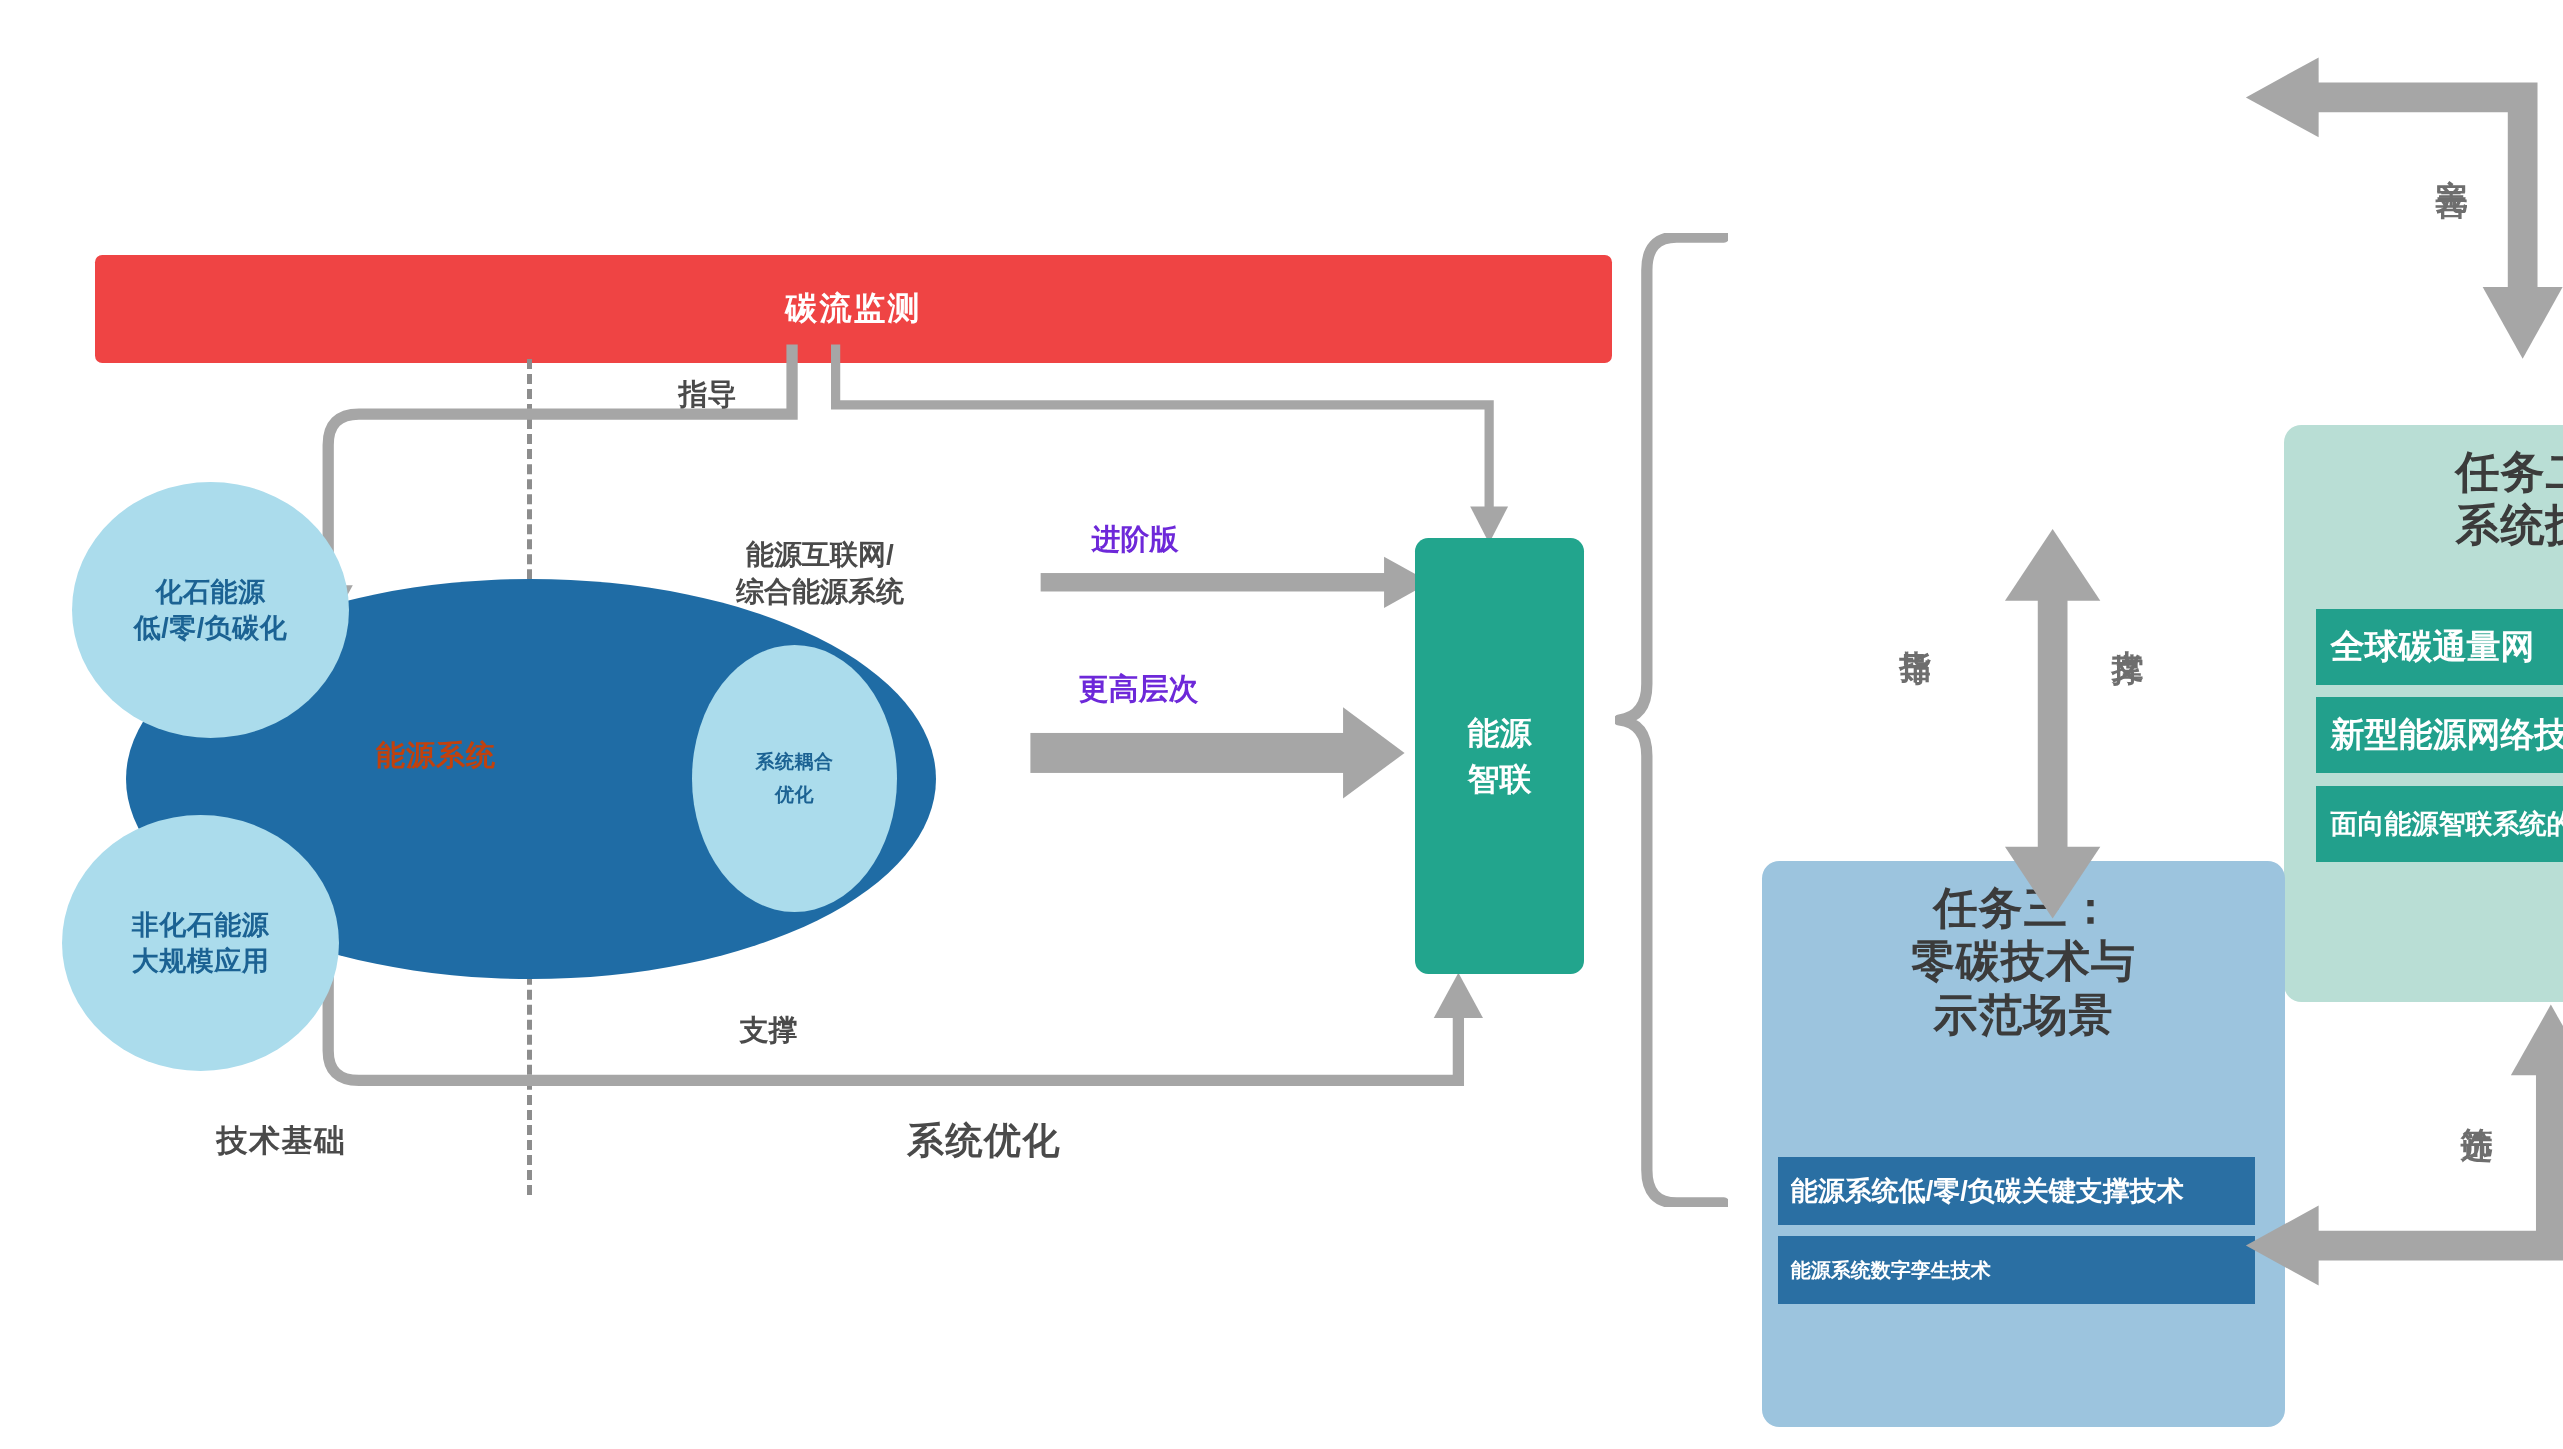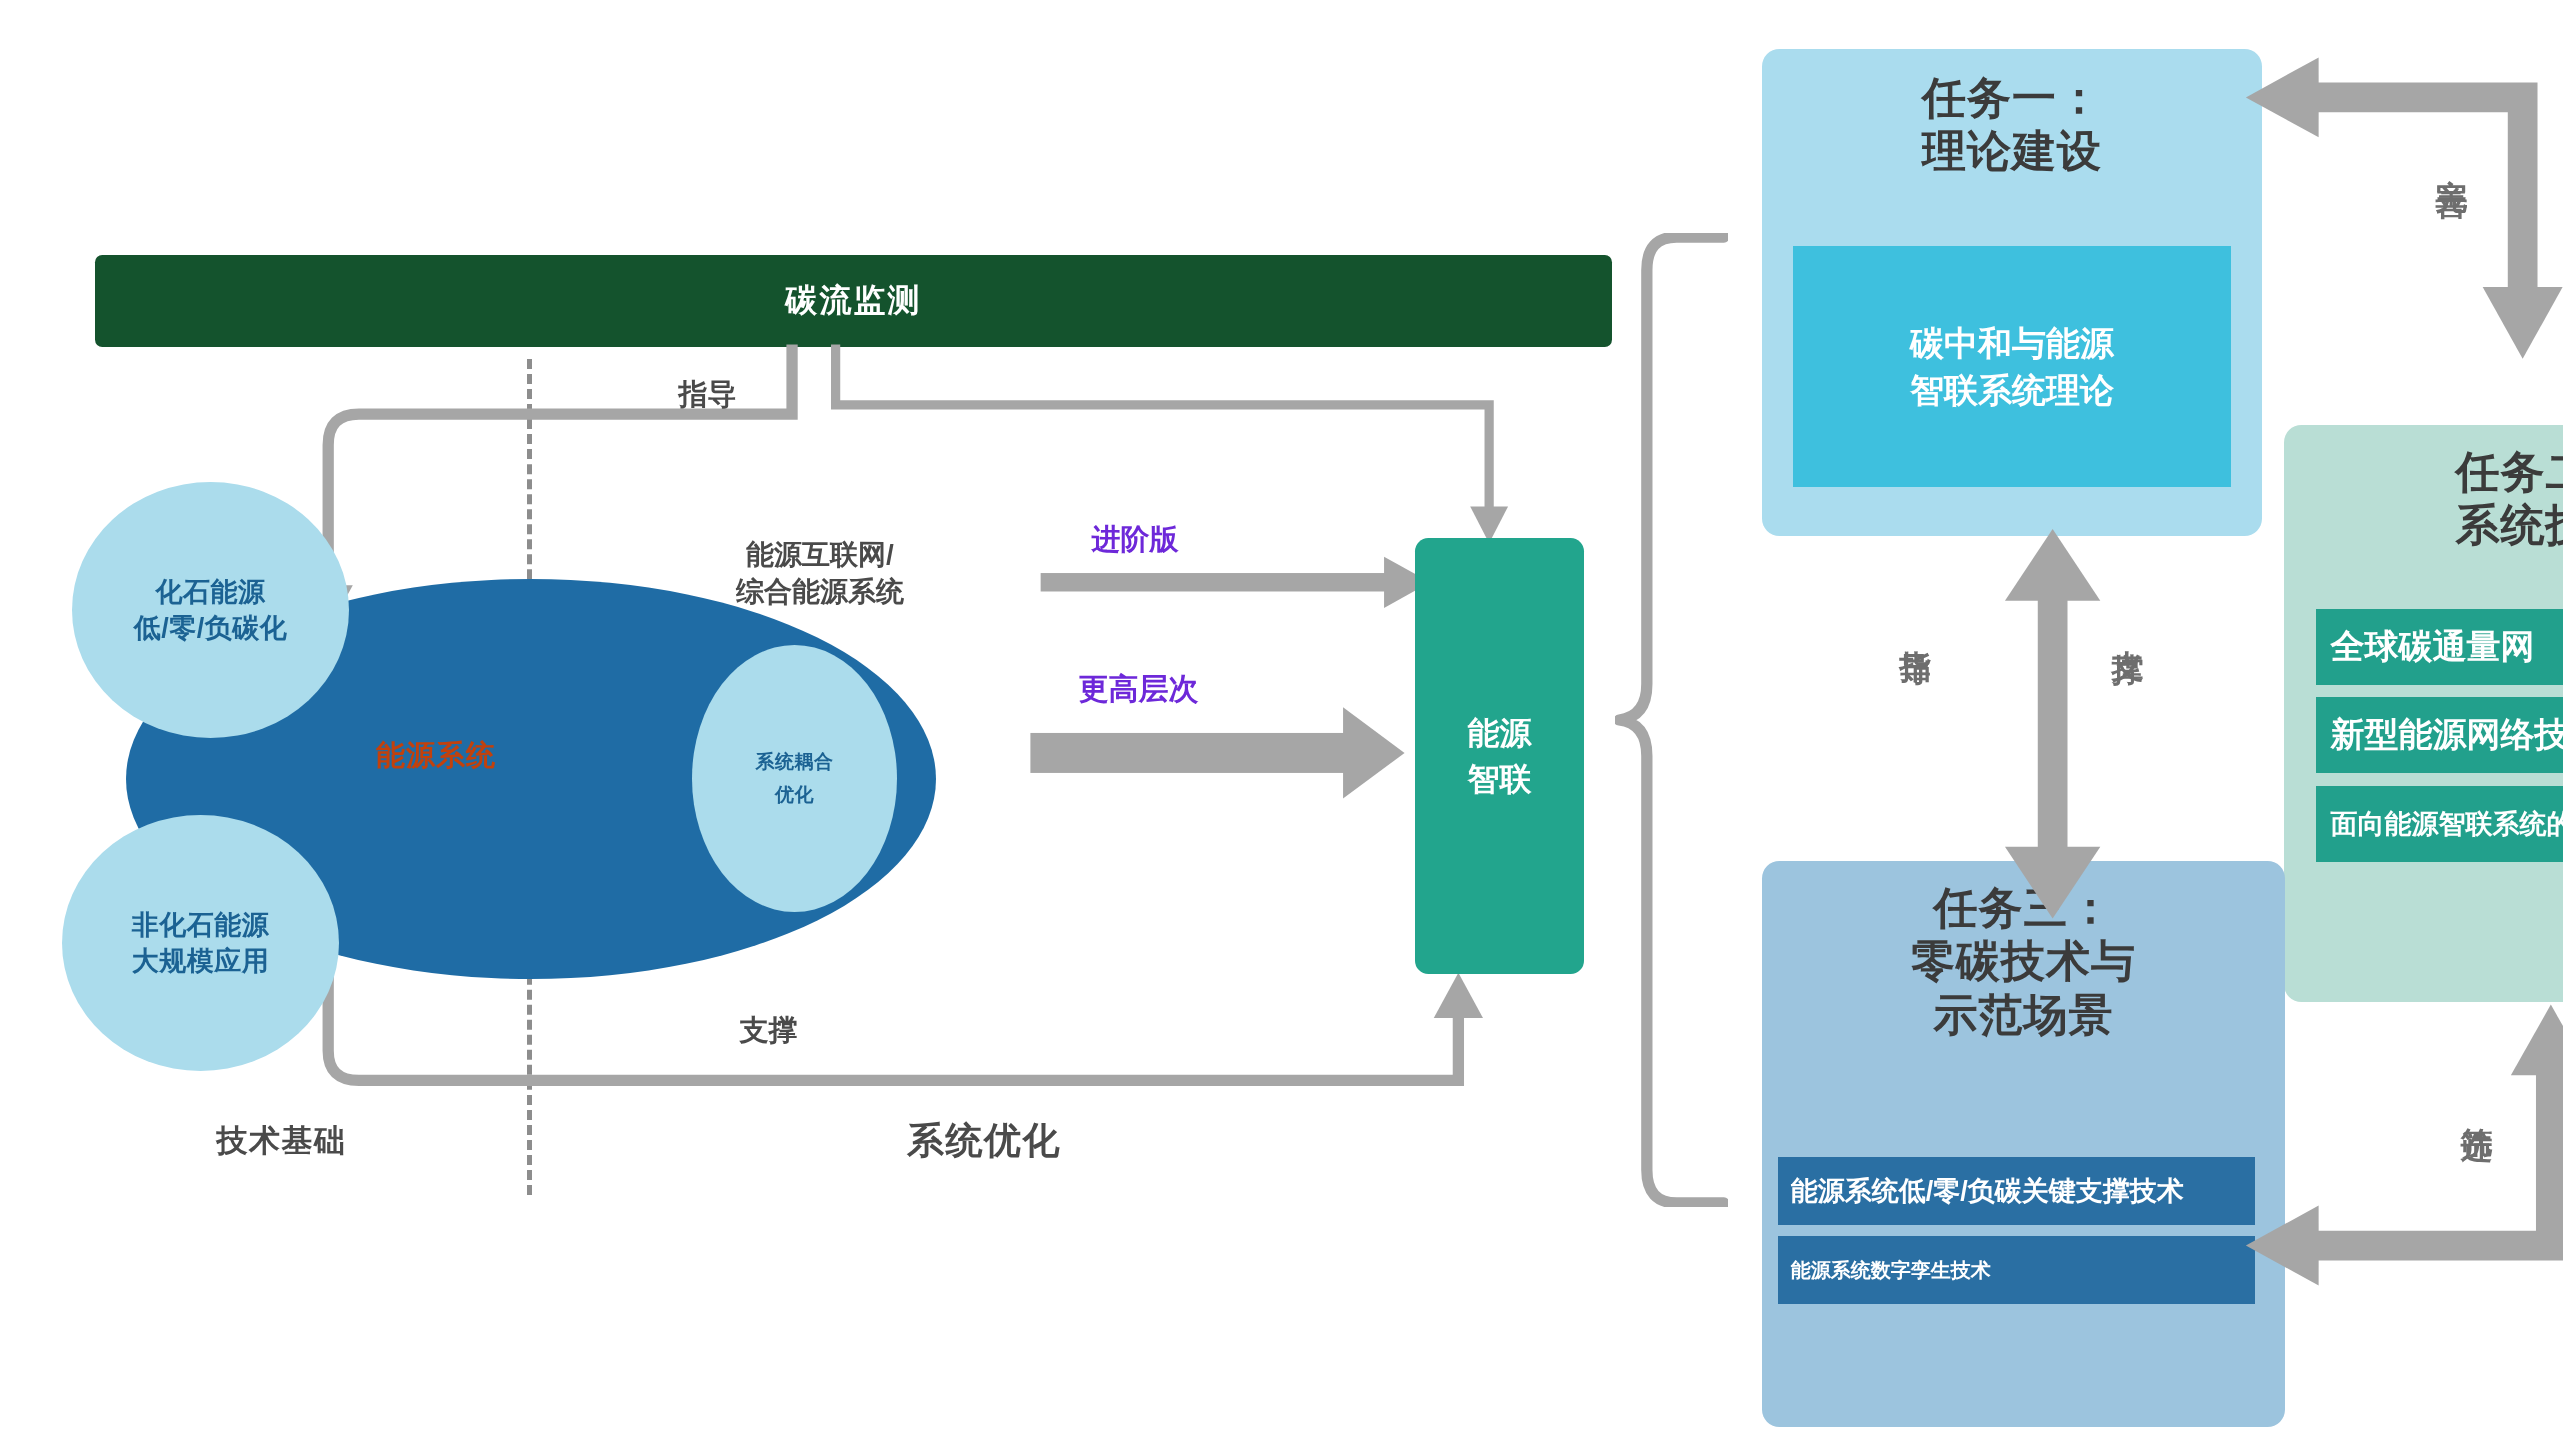--- a/index.html
+++ b/index.html
@@ -4,22 +4,22 @@
 <style>
   html,body{margin:0;padding:0;background:#ffffff;}
   body{font-family:"Liberation Sans","DejaVu Sans",sans-serif;}
   #stage{position:relative;width:2850px;height:1449px;background:#fff;overflow:hidden;}
   .abs{position:absolute;}
   .ctr{display:flex;align-items:center;justify-content:center;text-align:center;}
   .col{flex-direction:column;}
 
   
   #carbon-bar{
-    left:95px;top:255px;width:1517px;height:92px;
-    background:#14532d;border-radius:7.2px;
+    left:95px;top:255px;width:1517px;height:108px;
+    background:#ef4444;border-radius:7.2px;
     color:#fff;font-size:32px;font-weight:bold;letter-spacing:2.1px;
   }
   #energy-ellipse{
     left:126px;top:579px;width:810px;height:400px;
     background:#1f6ca5;border-radius:50%;
   }
   #energy-ellipse-label{
     left:318px;top:733px;width:236px;height:46px;
     color:#c2410c;font-size:29px;font-weight:bold;letter-spacing:1px;
   }
@@ -177,30 +177,20 @@
 
   <div class="abs ctr col" id="energy-link-box">
     <span>能源</span>
     <span>智联</span>
   </div>
 
   <svg class="abs" id="brace" viewBox="0 0 220 1900" preserveAspectRatio="none">
     <path d="M 212 8 L 120 8 Q 62 8 62 72 L 62 880 Q 62 944 8 950 Q 62 956 62 1020 L 62 1828 Q 62 1892 120 1892 L 212 1892" fill="none" stroke="#a6a6a6" stroke-width="22" stroke-linecap="round" stroke-linejoin="round"></path>
   </svg>
 
-  <div class="card" id="card-task1">
-    <div class="card-title">
-      <div>任务一：</div>
-      <div>理论建设</div>
-    </div>
-    <div class="sub" id="t1-sub1" style="flex-direction:column;justify-content:center;">
-      <div>碳中和与能源</div>
-      <div>智联系统理论</div>
-    </div>
-  </div>
 
   <div class="card" id="card-task2">
     <div class="card-title">
       <div>任务二：</div>
       <div>系统技术</div>
     </div>
     <div class="stack">
       <div class="sub" id="t2-sub1">全球碳通量网</div>
       <div class="sub" id="t2-sub2">新型能源网络技术</div>
       <div class="sub" id="t2-sub3">面向能源智联系统的智联技术</div>

